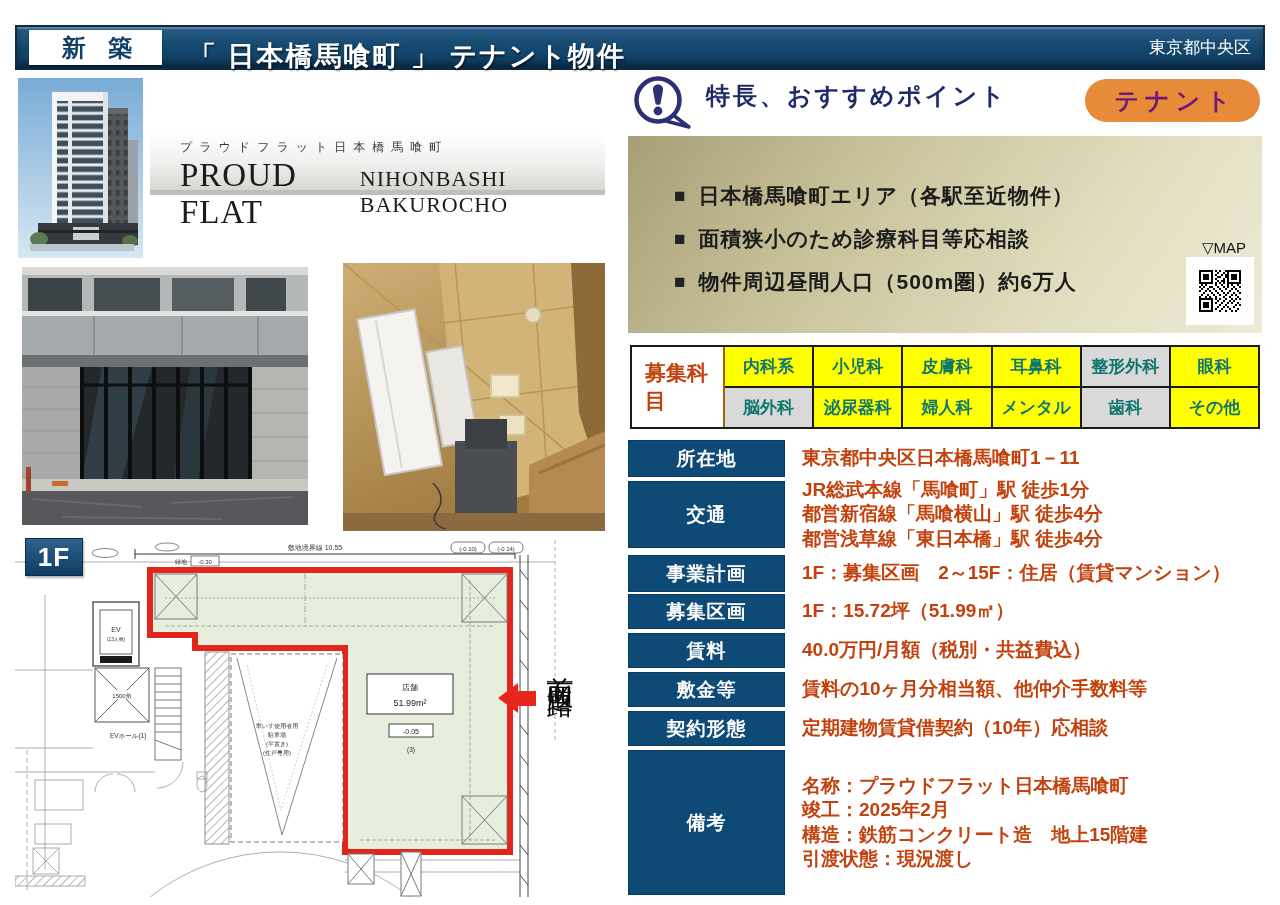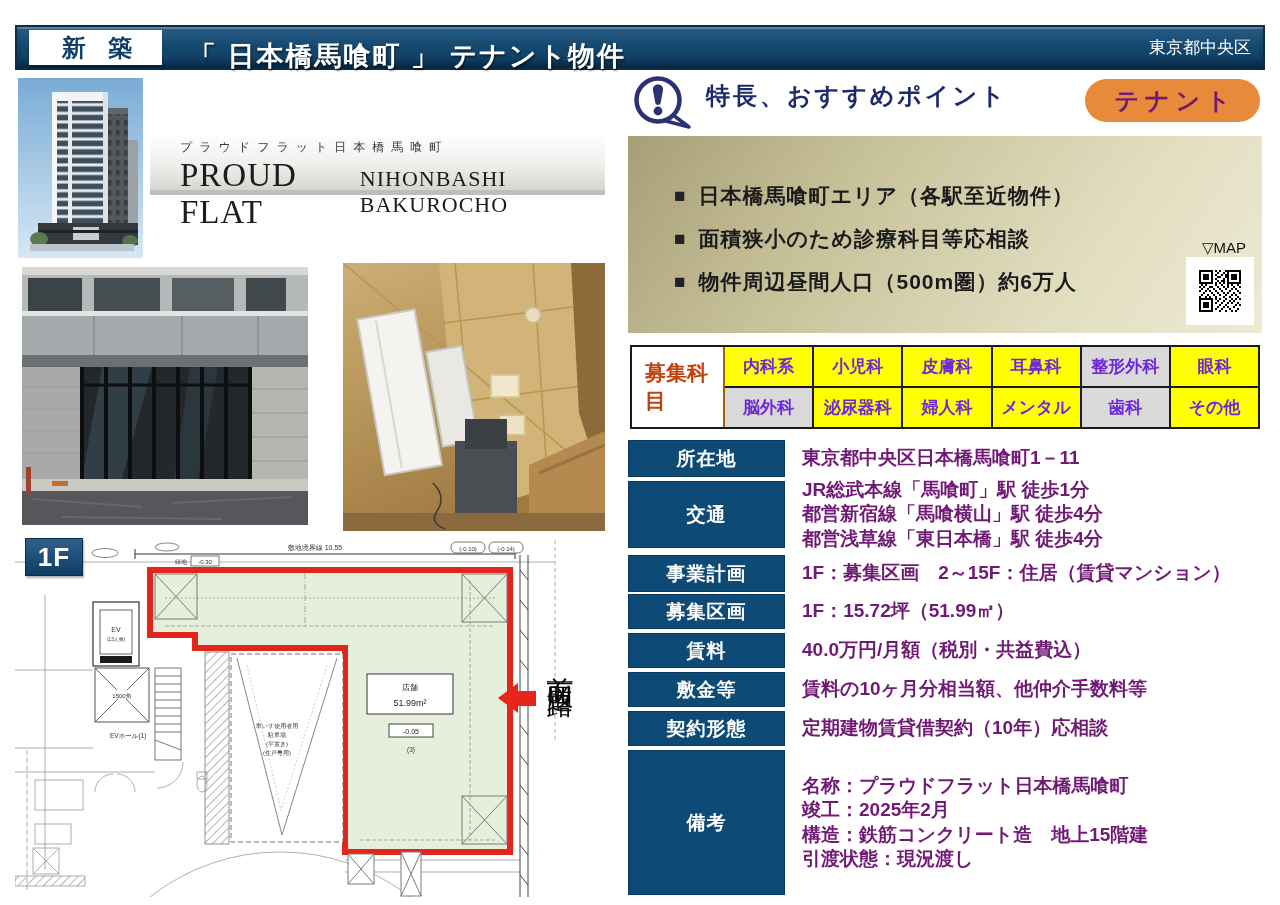--- a/index.html
+++ b/index.html
@@ -65,31 +65,31 @@
     display:flex; align-items:center; justify-content:center; }
 
   .dept-table { position:absolute; left:630px; top:345px; width:630px; height:84px;
     border:2px solid #1a1a1a; display:flex; background:#fff; }
   .dept-head { width:93px; border-right:2px solid #a16207; display:flex; align-items:center;
     justify-content:center; font-size:21px; font-weight:bold; color:#c2410c;padding-left:13px; }
   .dept-grid { flex:1; display:flex; flex-direction:column; }
   .dept-row { flex:1; display:flex; }
   .dept-row:first-child { border-bottom:2px solid #1a1a1a; }
   .dept-cell { flex:1; border-right:2px solid #1a1a1a; display:flex; align-items:center;
-    justify-content:center; font-size:17px; font-weight:bold; color:#6d28d9; }
+    justify-content:center; font-size:17px; font-weight:bold; color:#0f766e; }
   .dept-cell:last-child { border-right:none; }
   .dept-cell.on  { background:#ffff00; }
   .dept-cell.off { background:#d9d9d9; }
 
   .detail-row { position:absolute; left:628px; width:634px; display:flex; }
   .detail-label { width:157px; background:#0d4a75; border:1px solid #093a5e; color:#fff;
     font-size:19px; font-weight:bold; letter-spacing:1px; display:flex; align-items:center;
     justify-content:center; flex-shrink:0; }
   .detail-value { flex:1; padding-left:17px; display:flex; align-items:center;
-    font-size:19px; font-weight:bold; color:#701a75; white-space:pre-line; line-height:1.28; }
+    font-size:19px; font-weight:bold; color:#c2410c; white-space:pre-line; line-height:1.28; }
 
   svg text { font-family:"Liberation Sans","DejaVu Sans",sans-serif; }
 </style>
 </head>
 <body>
 
 <div class="page">
 
   <header class="topbar">
     <div class="badge-new">新 築</div>

